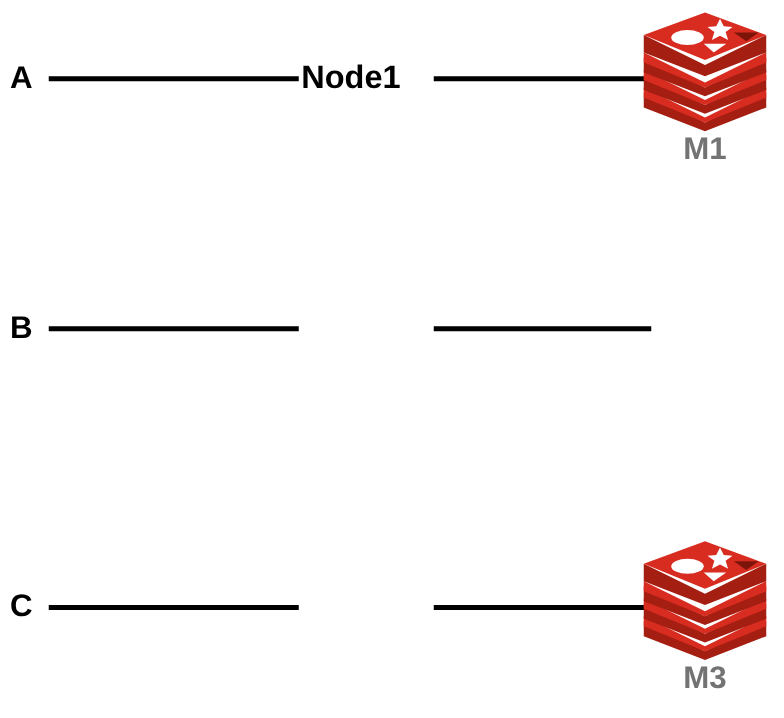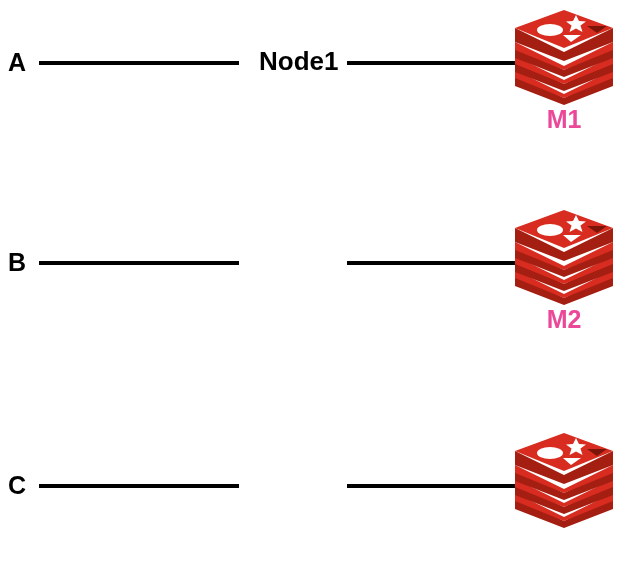--- a/index.html
+++ b/index.html
@@ -45,21 +45,21 @@
     left: 39px;
     top: 61px;
     width: 200px;
     height: 4px;
     background: #000000;
   }
 
   
   .node-label {
     position: absolute;
-    left: 259px;
+    left: 241px;
     top: 44px;
     font-size: 26px;
     font-weight: bold;
     color: #000000;
     line-height: 34px;
     white-space: nowrap;
   }
 
   
   .link-right {
@@ -88,21 +88,21 @@
     display: block;
   }
   .master-label {
     position: absolute;
     left: 0;
     top: 96px;
     width: 106px;
     text-align: center;
     font-size: 25px;
     font-weight: bold;
-    color: #ec4899;
+    color: #737373;
     line-height: 30px;
   }
 </style>
 </head>
 <body>
 
 <div id="canvas">
 
   <div class="row row-1">
     <div class="client-label">A</div>
@@ -131,37 +131,20 @@
         <path d="M76 18 L96 18 L86 25 Z" fill="#7C1409"></path>
       </svg>
       <div class="master-label">M1</div>
     </div>
   </div>
 
   <div class="row row-2">
     <div class="client-label">B</div>
     <div class="link-left"></div>
     <div class="link-right"></div>
-    <div class="master">
-      <svg class="redis-icon" viewBox="0 0 106 98" xmlns="http://www.w3.org/2000/svg">
-        <path d="M4 66 L53 90 L102 66 L102 78 L53 97 L4 78 Z" fill="#A41E11"></path>
-        <path d="M4 62 L53 86 L102 62 L102 70 L53 90 L4 70 Z" fill="#D82C20"></path>
-        <path d="M4 52 L53 76 L102 52 L102 64 L53 83 L4 64 Z" fill="#A41E11"></path>
-        <path d="M4 48 L53 72 L102 48 L102 56 L53 76 L4 56 Z" fill="#D82C20"></path>
-        <path d="M4 38 L53 62 L102 38 L102 50 L53 69 L4 50 Z" fill="#A41E11"></path>
-        <path d="M4 34 L53 58 L102 34 L102 42 L53 62 L4 42 Z" fill="#D82C20"></path>
-        <path d="M4 20 L53 44 L102 20 L102 34 L53 53 L4 34 Z" fill="#A41E11"></path>
-        <path d="M53 2 L102 20 L53 40 L4 20 Z" fill="#D82C20"></path>
-        <ellipse cx="39" cy="22" rx="13" ry="6" fill="#ffffff"></ellipse>
-        <path d="M65 7 L68 13 L75 13.5 L69.5 17.5 L71.5 24 L65 20.5 L58.5 24 L60.5 17.5 L55 13.5 L62 13 Z" fill="#ffffff"></path>
-        <path d="M52 27 L70 27 L60 34 Z" fill="#ffffff"></path>
-        <path d="M76 18 L96 18 L86 25 Z" fill="#7C1409"></path>
-      </svg>
-      <div class="master-label">M2</div>
-    </div>
   </div>
 
   <div class="row row-3">
     <div class="client-label">C</div>
     <div class="link-left"></div>
     <div class="link-right"></div>
     <div class="master">
       <svg class="redis-icon" viewBox="0 0 106 98" xmlns="http://www.w3.org/2000/svg">
         <path d="M4 66 L53 90 L102 66 L102 78 L53 97 L4 78 Z" fill="#A41E11"></path>
         <path d="M4 62 L53 86 L102 62 L102 70 L53 90 L4 70 Z" fill="#D82C20"></path>
@@ -169,16 +152,17 @@
         <path d="M4 48 L53 72 L102 48 L102 56 L53 76 L4 56 Z" fill="#D82C20"></path>
         <path d="M4 38 L53 62 L102 38 L102 50 L53 69 L4 50 Z" fill="#A41E11"></path>
         <path d="M4 34 L53 58 L102 34 L102 42 L53 62 L4 42 Z" fill="#D82C20"></path>
         <path d="M4 20 L53 44 L102 20 L102 34 L53 53 L4 34 Z" fill="#A41E11"></path>
         <path d="M53 2 L102 20 L53 40 L4 20 Z" fill="#D82C20"></path>
         <ellipse cx="39" cy="22" rx="13" ry="6" fill="#ffffff"></ellipse>
         <path d="M65 7 L68 13 L75 13.5 L69.5 17.5 L71.5 24 L65 20.5 L58.5 24 L60.5 17.5 L55 13.5 L62 13 Z" fill="#ffffff"></path>
         <path d="M52 27 L70 27 L60 34 Z" fill="#ffffff"></path>
         <path d="M76 18 L96 18 L86 25 Z" fill="#7C1409"></path>
       </svg>
+      <div class="master-label">M3</div>
     </div>
   </div>
 
 </div>
 
 </body></html>

